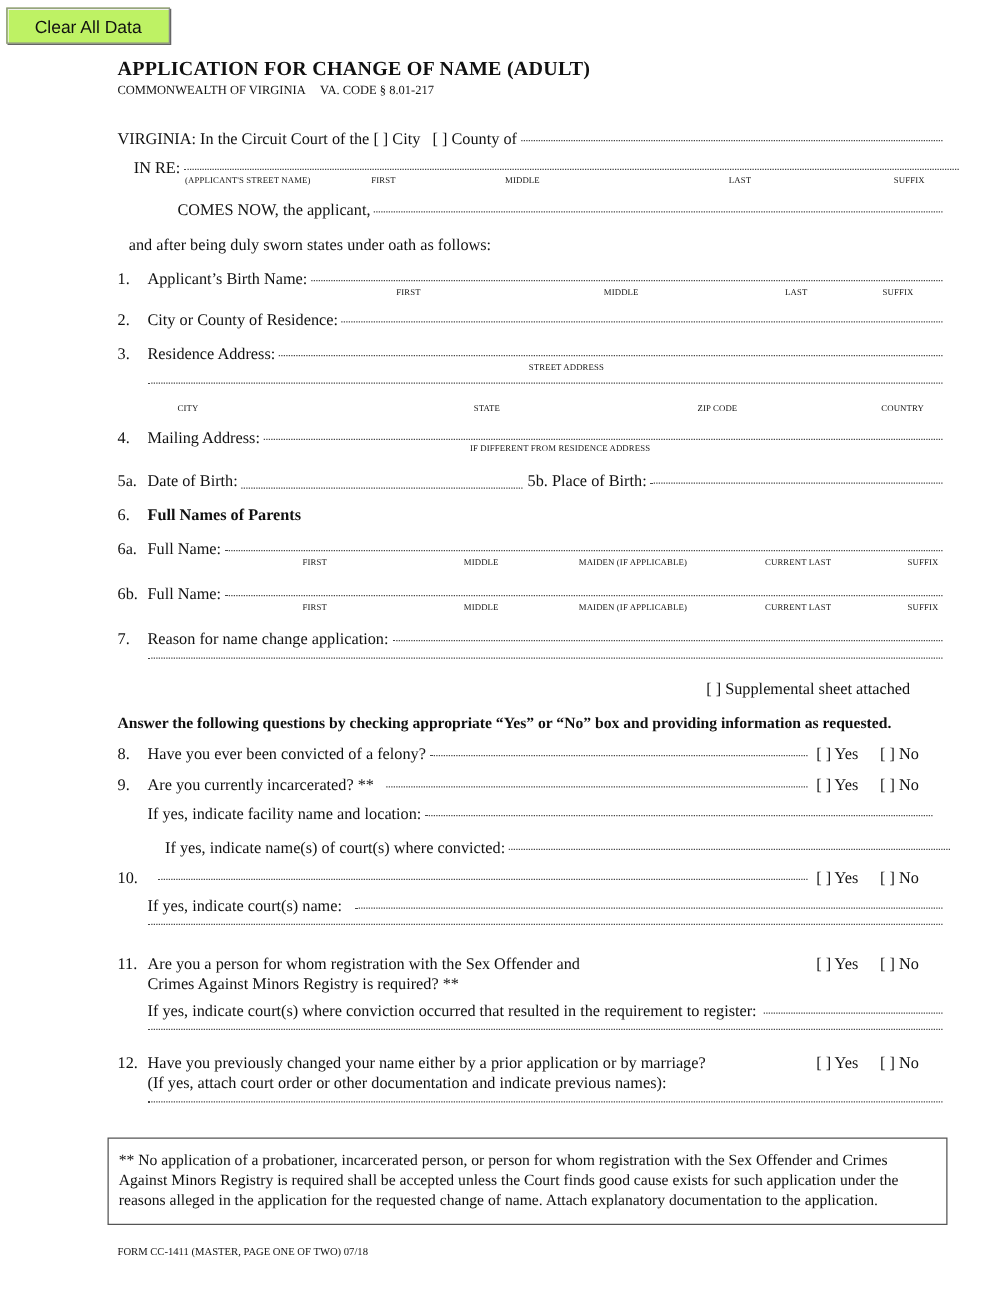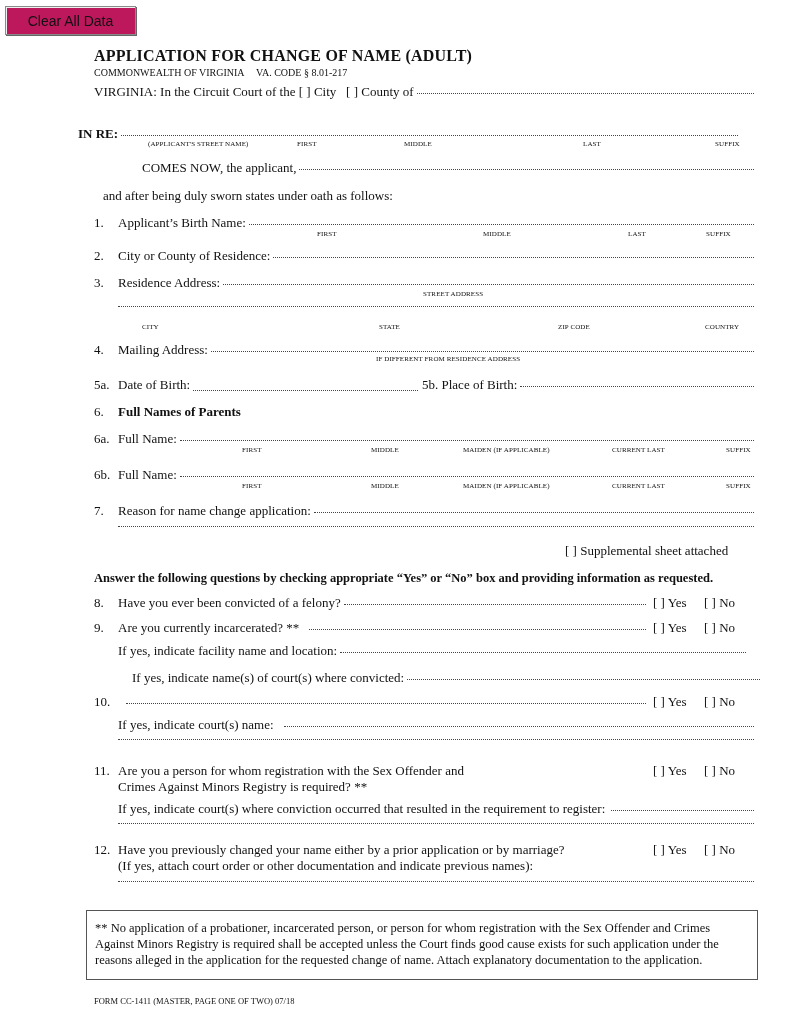--- a/index.html
+++ b/index.html
@@ -1,20 +1,20 @@
 <!DOCTYPE html>
 <html><head>
 <meta charset="utf-8">
 <style>
   html, body { margin:0; padding:0; background:#ffffff; }
   body { width:800px; height:1035px; position:relative; overflow:hidden;
          font-family:"Liberation Serif", "DejaVu Serif", serif; color:#111; }
   .abs { position:absolute; }
   .btn { position:absolute; left:5px; top:6px; width:131px; height:29px;
-         background:#be185d; border:1px solid #8a8a8a; box-shadow: inset 1px 1px 0 #f0f0f0, 1px 1px 0 #666;
+         background:#bef264; border:1px solid #8a8a8a; box-shadow: inset 1px 1px 0 #f0f0f0, 1px 1px 0 #666;
          font-family:"Liberation Sans", "DejaVu Sans", sans-serif; font-size:14px; color:#111;
          display:flex; align-items:center; justify-content:center; cursor:pointer; box-sizing:border-box; }
   .title { left:94px; top:47px; font-size:16px; font-weight:bold; letter-spacing:0.2px; }
   .sub { top:67px; font-size:10px; }
   .line { position:absolute; font-size:13px; white-space:nowrap; display:flex; align-items:baseline; }
   .num { display:inline-block; width:24px; }
   .dots { flex:1; height:0; border-bottom:1px dotted #444; margin-left:3px; position:relative; top:-2px; }
   .cap { position:absolute; font-size:7px; letter-spacing:0.1px; white-space:nowrap; }
   .yn { position:absolute; font-size:13px; white-space:nowrap; }
   .bold { font-weight:bold; }
@@ -24,30 +24,30 @@
 </style>
 </head>
 <body>
 
 <div class="btn">Clear All Data</div>
 
 <div class="abs title">APPLICATION FOR CHANGE OF NAME (ADULT)</div>
 <div class="abs sub" style="left:94px;">COMMONWEALTH OF VIRGINIA</div>
 <div class="abs sub" style="left:256px;">VA. CODE § 8.01-217</div>
 
-<div class="line" style="left:94px; top:84px; width:660px;">
+<div class="line" style="left:94px; top:103px; width:660px;">
   <span>VIRGINIA:  In the Circuit Court of the</span>&nbsp;
   <span>[  ]</span>&nbsp;
   <span>City</span>&nbsp;&nbsp;&nbsp;
   <span>[  ]</span>&nbsp;
   <span>County of</span>
   <span class="dots"></span>
 </div>
 
-<div class="line" style="left:78px; top:126px; width:660px;font-weight:bold;">
+<div class="line" style="left:107px; top:126px; width:660px;">
   <span>IN RE:</span>
   <span class="dots"></span>
 </div>
 <div class="cap" style="left:148px; top:140px;">(APPLICANT'S STREET NAME)</div>
 <div class="cap" style="left:297px; top:140px;">FIRST</div>
 <div class="cap" style="left:404px; top:140px;">MIDDLE</div>
 <div class="cap" style="left:583px; top:140px;">LAST</div>
 <div class="cap" style="left:715px; top:140px;">SUFFIX</div>
 
 <div class="line" style="left:142px; top:160px; width:612px;">

